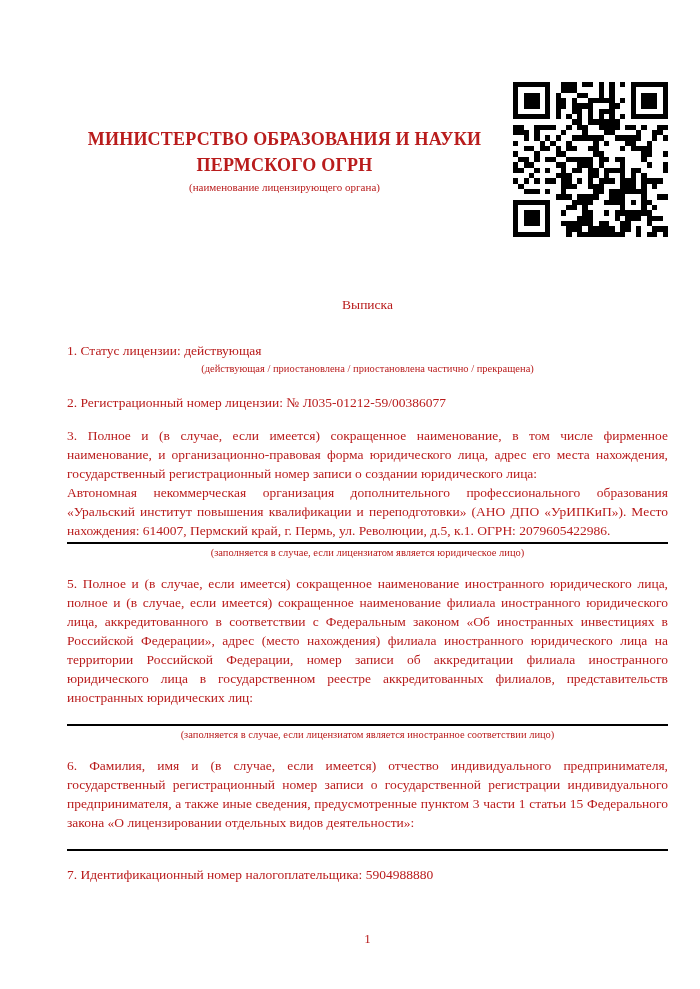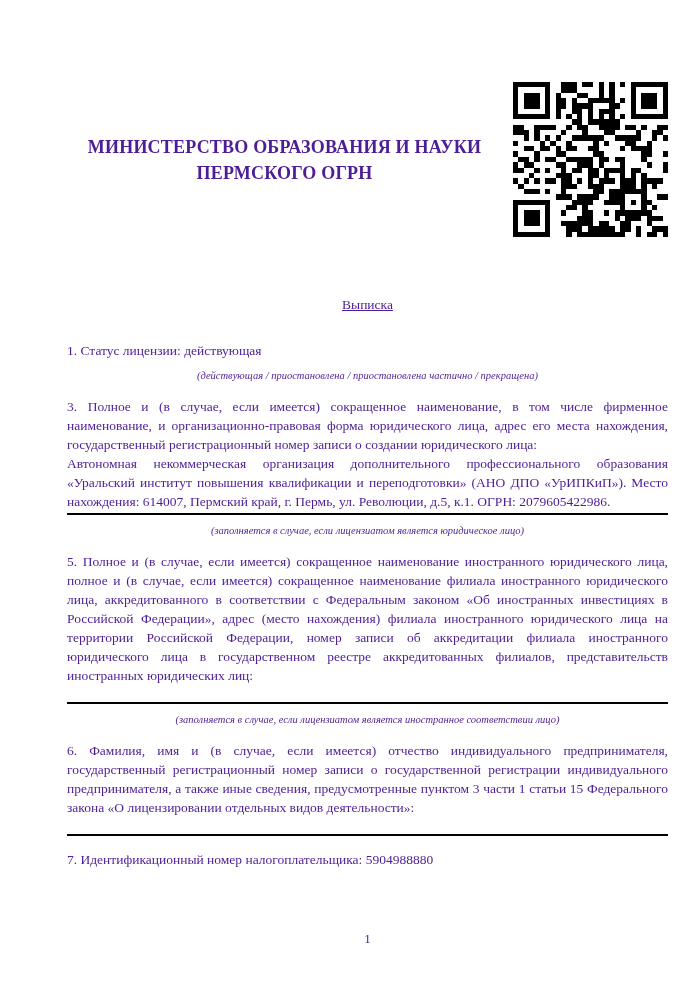--- a/index.html
+++ b/index.html
@@ -1,41 +1,41 @@
 <!DOCTYPE html>
 <html lang="ru"><head>
 <meta charset="utf-8">
 <style>
   html,body{margin:0;padding:0;background:#888;}
   .page{
     position:relative;
     width:700px;height:989px;
     margin:0 auto;
     background:#fff;
-    color:#4c1d95;
+    color:#b91c1c;
     font-family:"Liberation Serif","DejaVu Serif",serif;
     overflow:hidden;
   }
   .content{margin-left:67px;margin-right:32px;}
   
   .header-row{
     display:flex;justify-content:space-between;align-items:center;
     margin-top:82px;
   }
   .header-text{width:435px;text-align:center;}
   .ministry{font-weight:bold;font-size:18px;line-height:26px;letter-spacing:.2px;}
   .org-note{font-size:11px;line-height:13px;margin-top:3px;}
   .qr-box{width:155px;height:155px;flex:0 0 auto;}
   .qr-box svg{display:block;width:155px;height:155px;}
   
-  .title-block{text-align:center;margin-top:58px;font-size:13.5px;line-height:20px;text-decoration:underline;}
+  .title-block{text-align:center;margin-top:58px;font-size:13.5px;line-height:20px;}
   
   .item{font-size:13.5px;line-height:19px;}
   .just{text-align:justify;text-align-last:left;}
-  .note{font-size:10.5px;line-height:14px;text-align:center;margin-top:9px;font-style:italic;}
+  .note{font-size:10.5px;line-height:14px;text-align:center;margin-top:2px;}
   .rule{border-top:2px solid #000;height:0;}
   .rule-tight{margin-top:2px;}
   .rule-gap{margin-top:17px;}
   .mt-item{margin-top:14px;}
   .mt-first{margin-top:26px;}
   .mt-sec2{margin-top:17px;}
   
   .page-number{
     position:absolute;left:67px;right:32px;bottom:42px;
     text-align:center;font-size:13px;
@@ -44,20 +44,21 @@
 </head>
 <body>
 
 <div class="page">
   <div class="content">
 
     <div class="header-row">
       <div class="header-text">
         <div class="ministry">МИНИСТЕРСТВО ОБРАЗОВАНИЯ И НАУКИ</div>
         <div class="ministry">ПЕРМСКОГО ОГРН</div>
+        <div class="org-note">(наименование лицензирующего органа)</div>
       </div>
       <div class="qr-box" id="qr">
           <svg viewBox="0 0 155 155" shape-rendering="crispEdges">
             <rect width="155" height="155" fill="#fff"></rect>
             <g fill="#000">
               <rect x="0.00" y="0.00" width="5.34" height="5.34"></rect>
               <rect x="5.34" y="0.00" width="5.34" height="5.34"></rect>
               <rect x="10.69" y="0.00" width="5.34" height="5.34"></rect>
               <rect x="16.03" y="0.00" width="5.34" height="5.34"></rect>
               <rect x="21.38" y="0.00" width="5.34" height="5.34"></rect>
@@ -485,20 +486,23 @@
 
     <div class="title-block">
       <div>Выписка</div>
     </div>
 
     <div class="item mt-first">
       <div>1. Статус лицензии: действующая</div>
       <div class="note">(действующая / приостановлена / приостановлена частично / прекращена)</div>
     </div>
 
+    <div class="item mt-sec2">
+      <div>2. Регистрационный номер лицензии: № Л035-01212-59/00386077</div>
+    </div>
 
 
     <div class="item mt-item">
       <div class="just">3. Полное и (в случае, если имеется) сокращенное наименование, в том числе фирменное наименование, и организационно-правовая форма юридического лица, адрес его места нахождения, государственный регистрационный номер записи о создании юридического лица:</div>
       <div class="just">Автономная некоммерческая организация дополнительного профессионального образования «Уральский институт повышения квалификации и переподготовки» (АНО ДПО «УрИПКиП»). Место нахождения: 614007, Пермский край, г. Пермь, ул. Революции, д.5, к.1. ОГРН: 2079605422986.</div>
       <div class="rule rule-tight"></div>
       <div class="note">(заполняется в случае, если лицензиатом является юридическое лицо)</div>
     </div>
 
     <div class="item mt-item">

